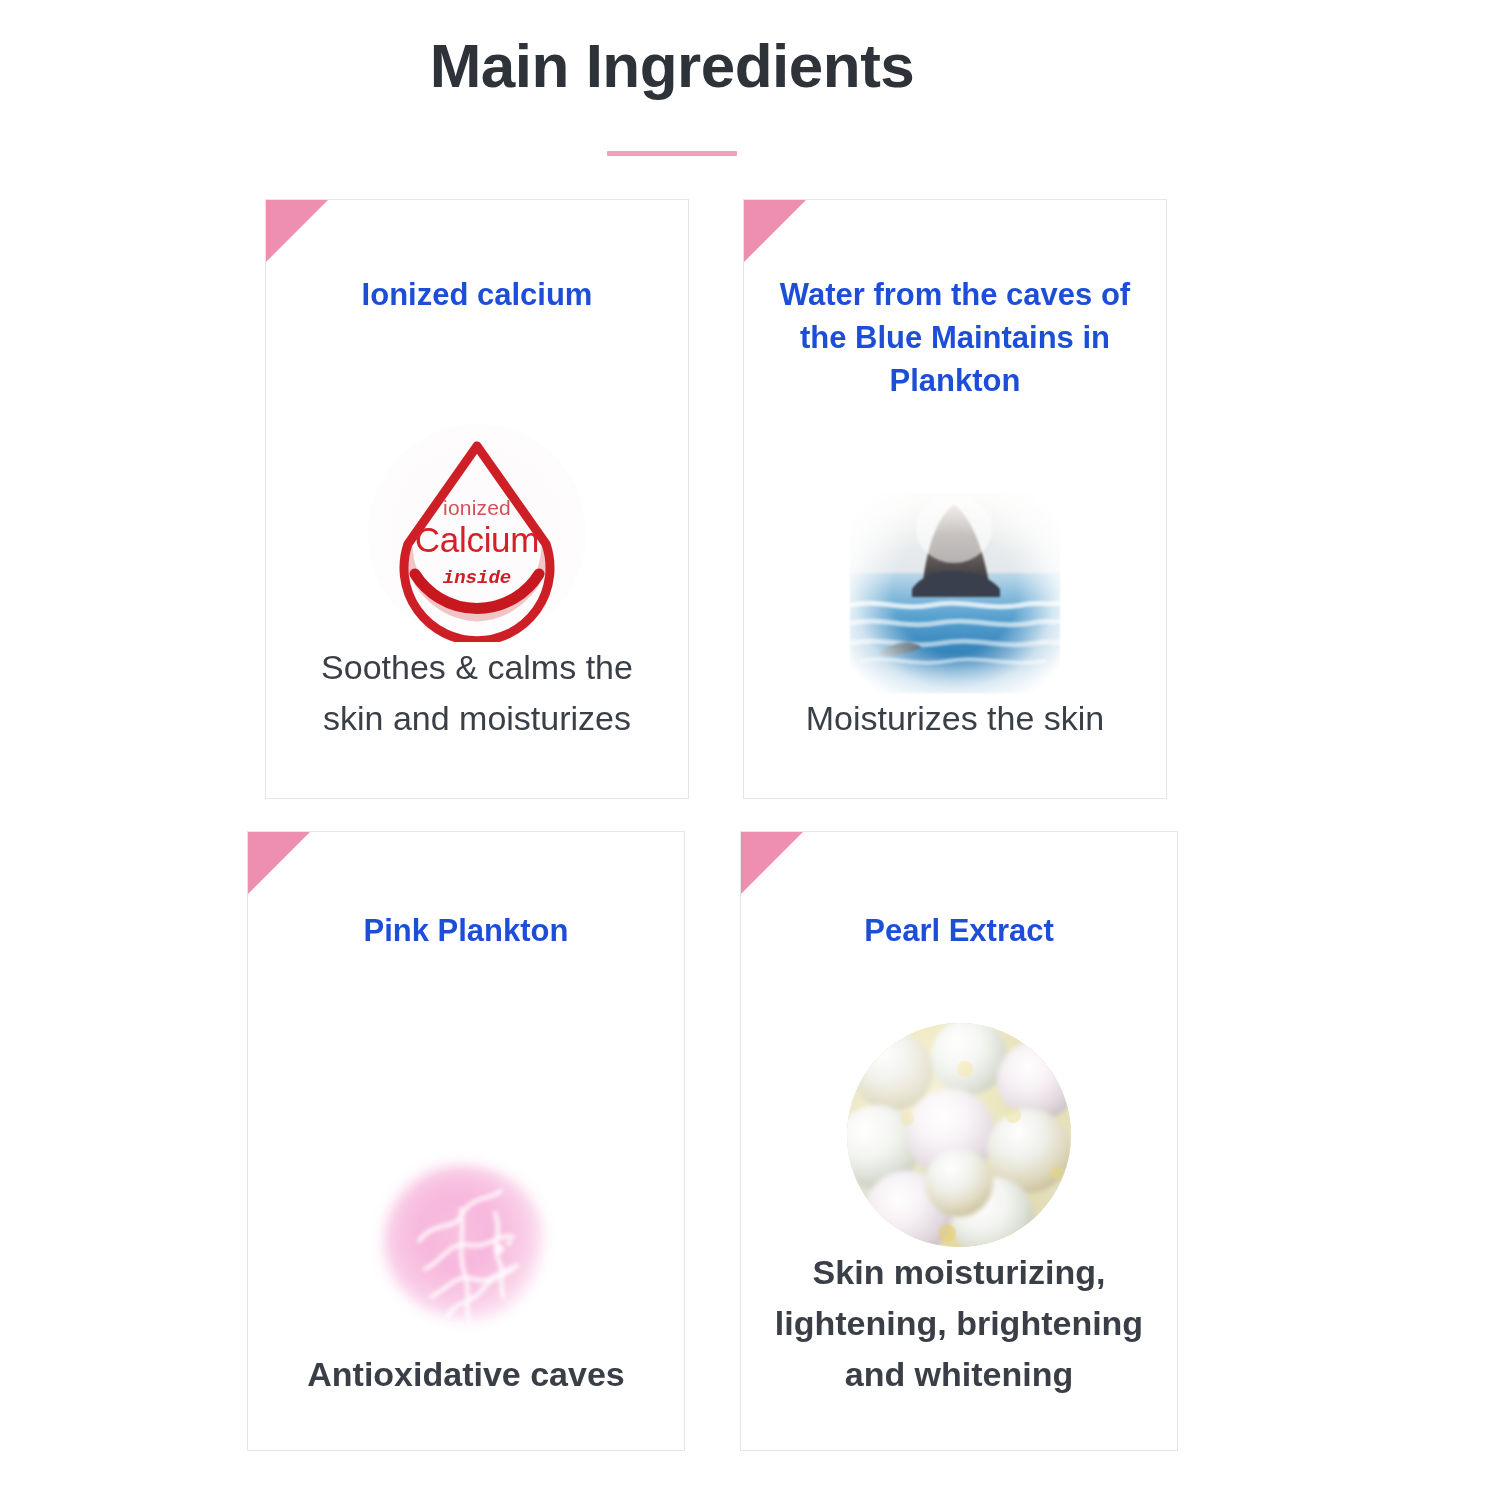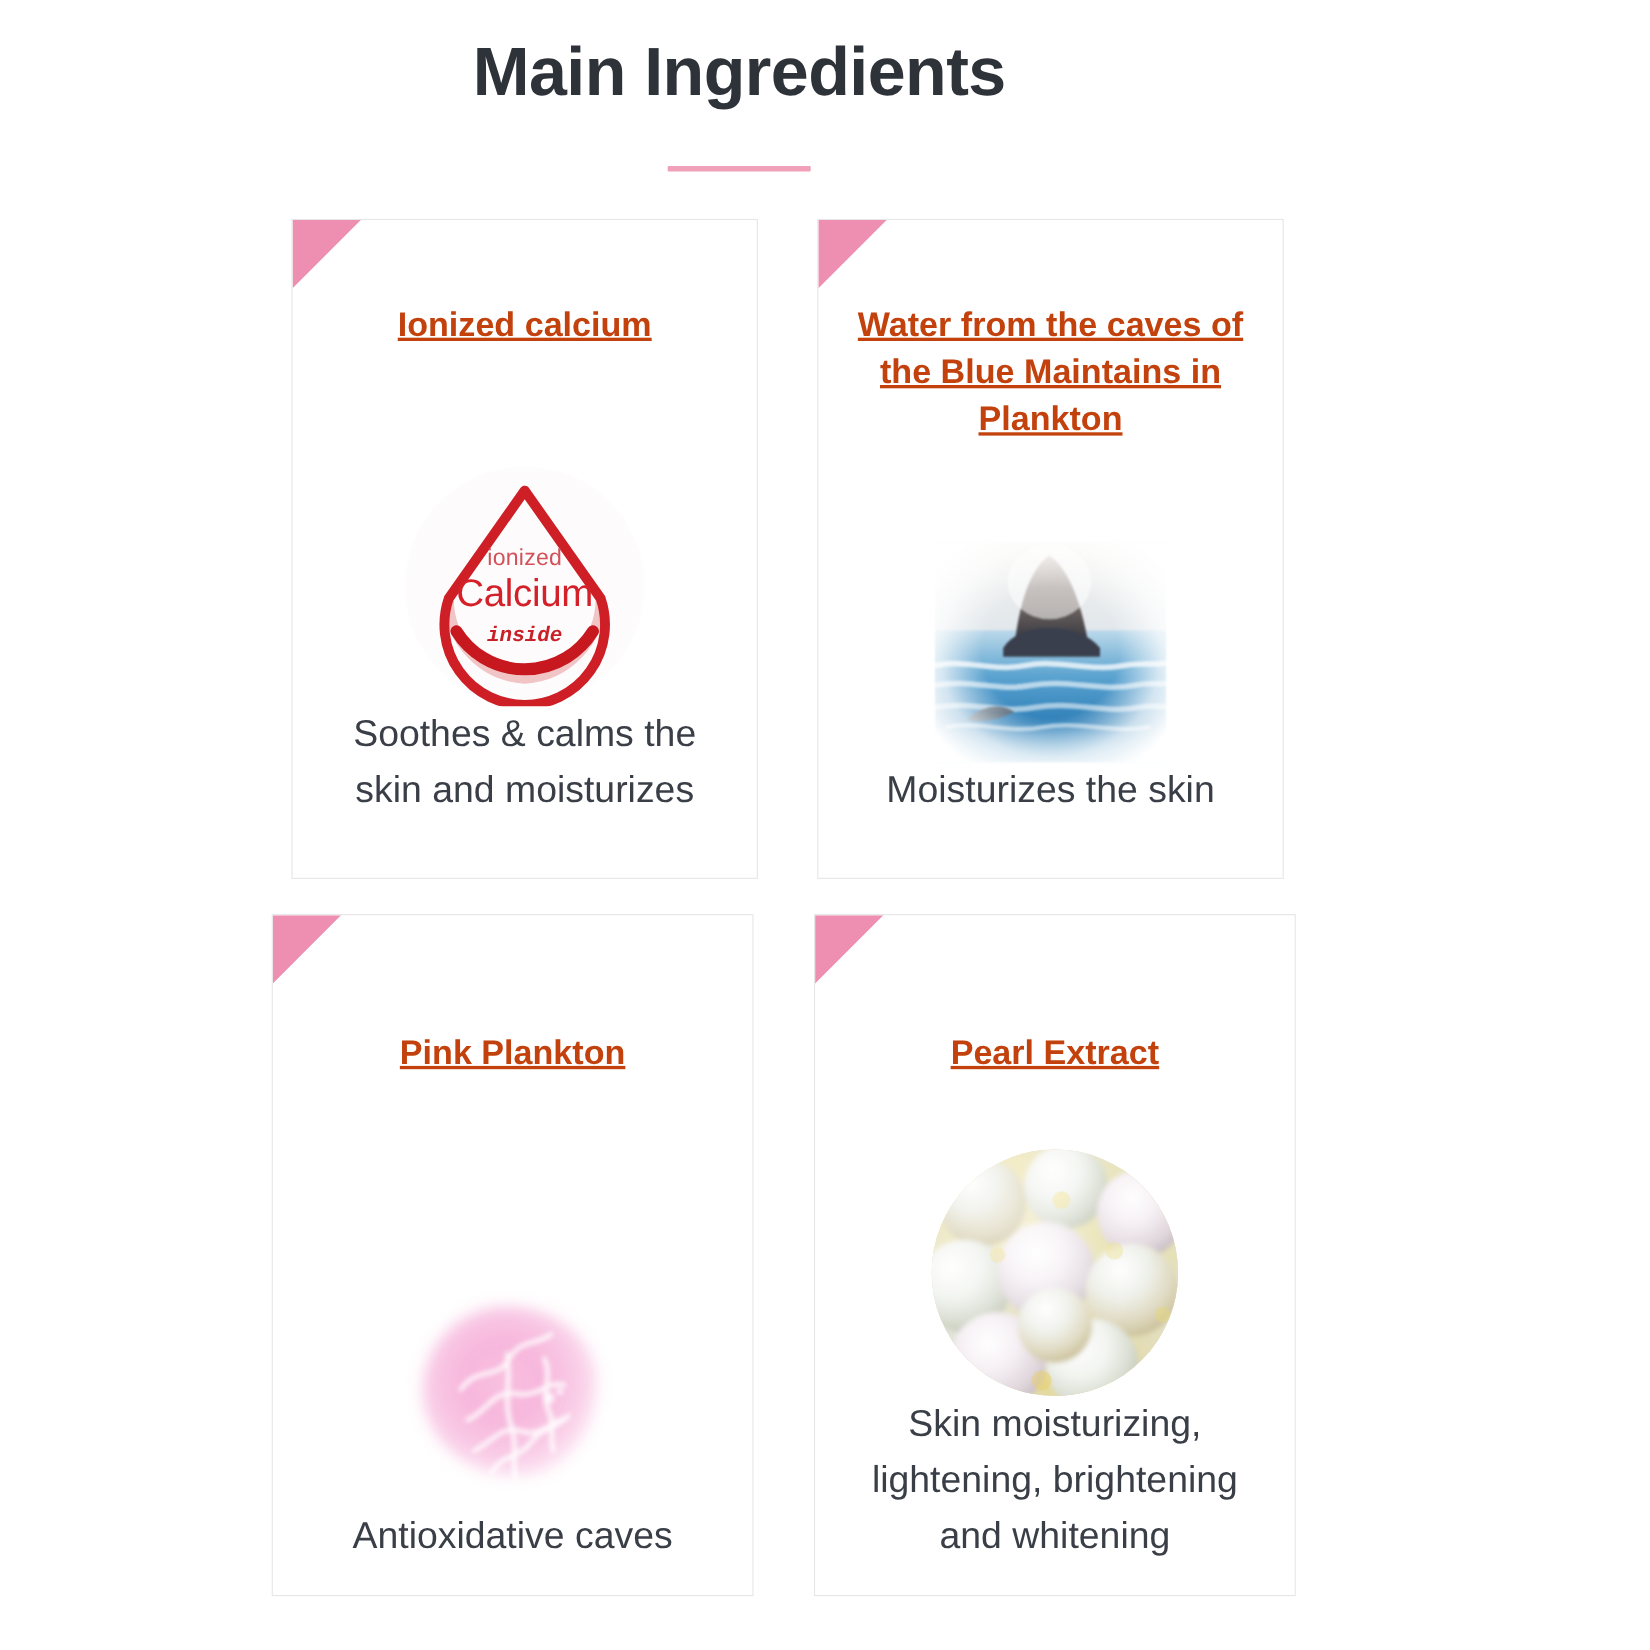--- a/index.html
+++ b/index.html
@@ -79,49 +79,48 @@
     position: absolute;
     top: 0; left: 0;
     width: 0; height: 0;
     border-top: 62px solid #ee8fb2;
     border-right: 62px solid transparent;
   }
 
   .card-title {
     font-size: 31px;
     font-weight: 700;
-    color: #c2410c;
+    color: #1d4ed8;
     text-align: center;
     line-height: 1.38;
     padding: 0 18px;
-    text-decoration: underline;
   }
 
   .row-top .card-title  { margin-top: 74px; }
-  .row-bottom .card-title { margin-top: 104px; }
+  .row-bottom .card-title { margin-top: 78px; }
 
   .card-media {
     flex: 1 1 auto;
     display: flex;
     align-items: flex-end;
     justify-content: center;
     width: 100%;
   }
 
   .card-desc {
     font-size: 34px;
     color: #3a3f47;
     text-align: center;
     line-height: 1.5;
     padding: 0 26px;
     font-weight: 400;
   }
 
   .row-top .card-desc  { margin-bottom: 54px; }
-  .row-bottom .card-desc { margin-bottom: 28px; }
+  .row-bottom .card-desc { margin-bottom: 50px; font-weight: bold; }
 
   
   .calcium-logo {
     position: relative;
     width: 218px;
     height: 218px;
     border-radius: 50%;
     background: radial-gradient(circle at 50% 50%, #fdfbfb 55%, #ffffff 100%);
     display: flex;
     align-items: center;

